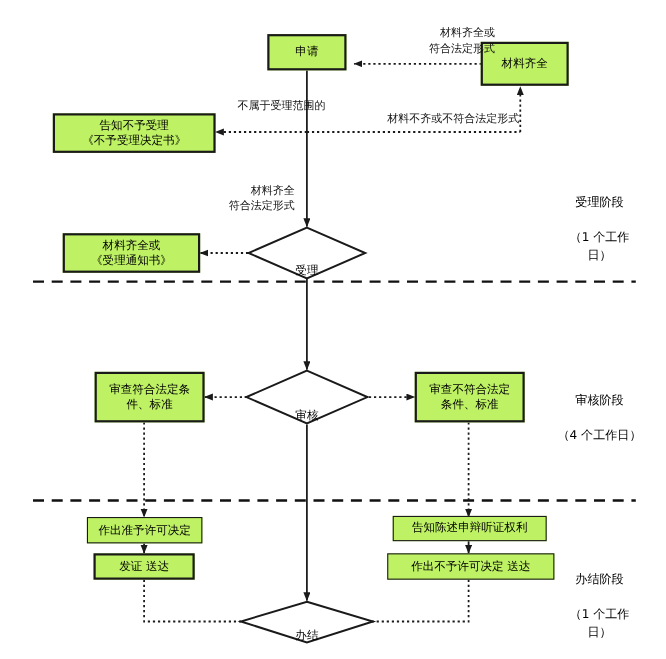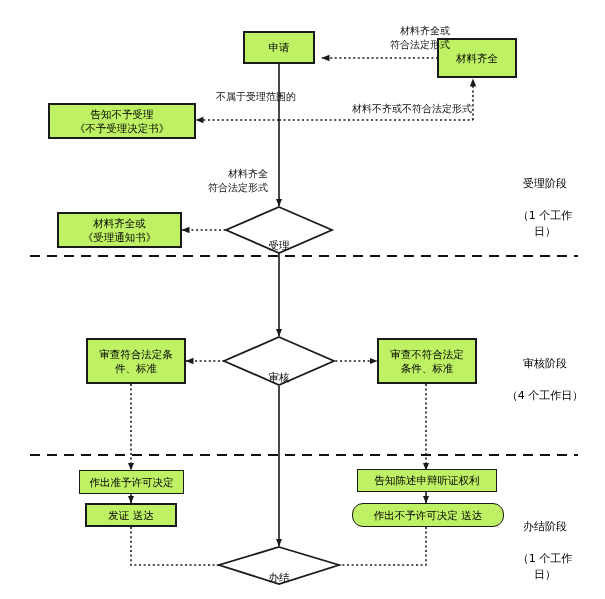--- a/index.html
+++ b/index.html
@@ -175,21 +175,21 @@
   </div>
 
   <div class="node box thin" style="left:79px; top:470px; width:105px; height:24px;">
     <span>作出准予许可决定</span>
   </div>
 
   <div class="node box thin" style="left:357px; top:469px; width:140px; height:23px;text-align:right;">
     <span>告知陈述申辩听证权利</span>
   </div>
 
-  <div class="node box thin" style="left:352px; top:503px; width:152px; height:24px;border-radius:11px;">
+  <div class="node box thin" style="left:352px; top:503px; width:152px; height:24px;">
     <span>作出不予许可决定   送达</span>
   </div>
 
   <div class="diamond-wrap" style="left:219px; top:547px; width:120px; height:38px;">
     <span class="diamond-label">办结</span>
   </div>
 
   <div class="edge-label" style="left:330px; top:24px; width:120px;">材料齐全或
 符合法定形式</div>
 

